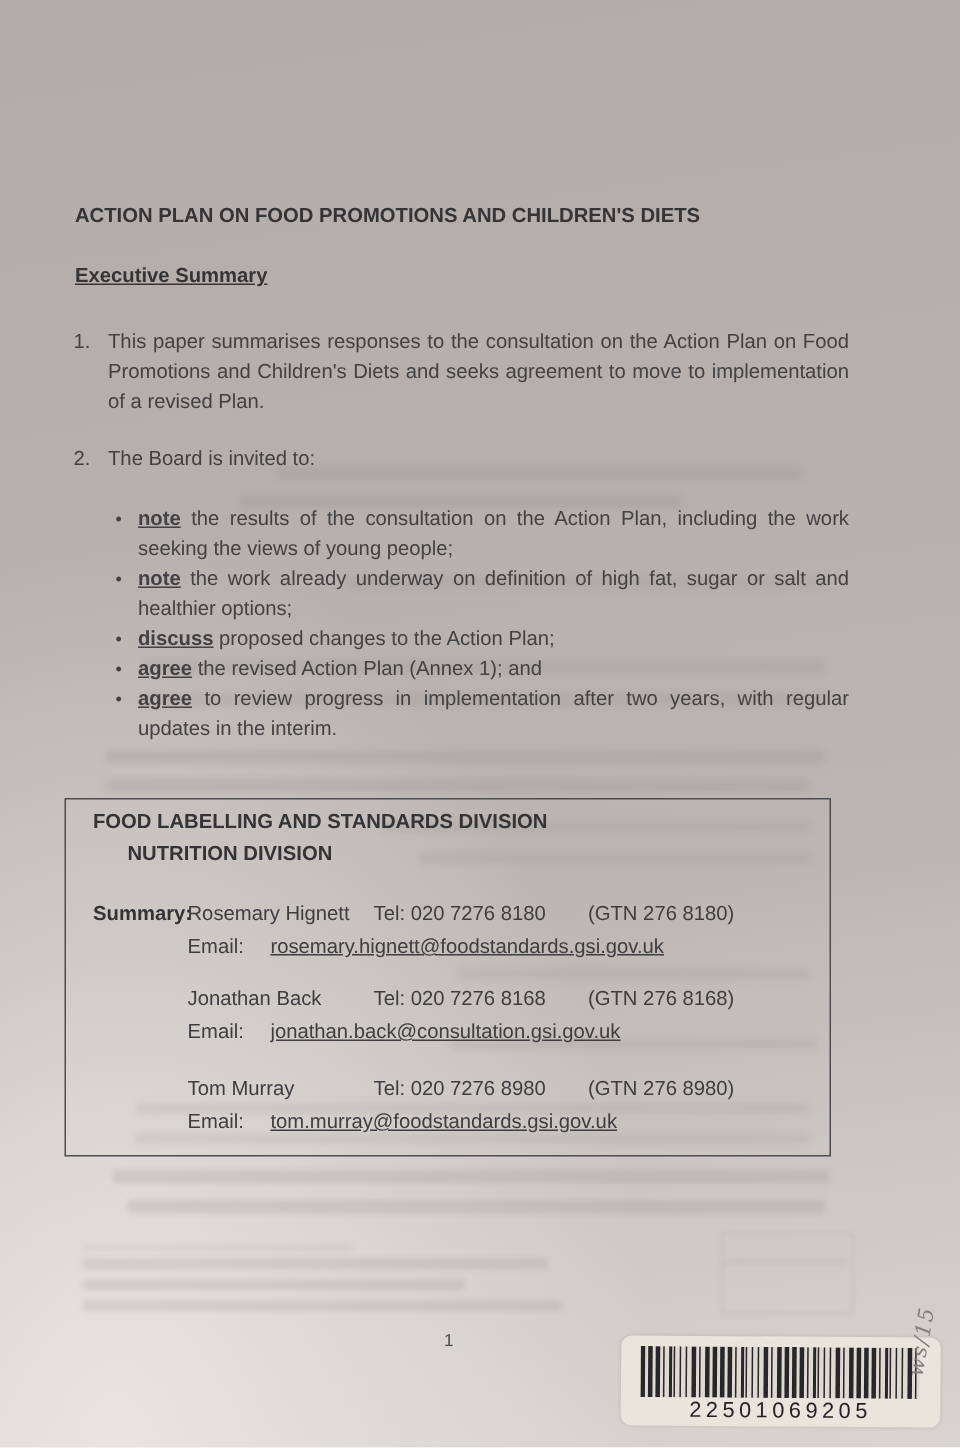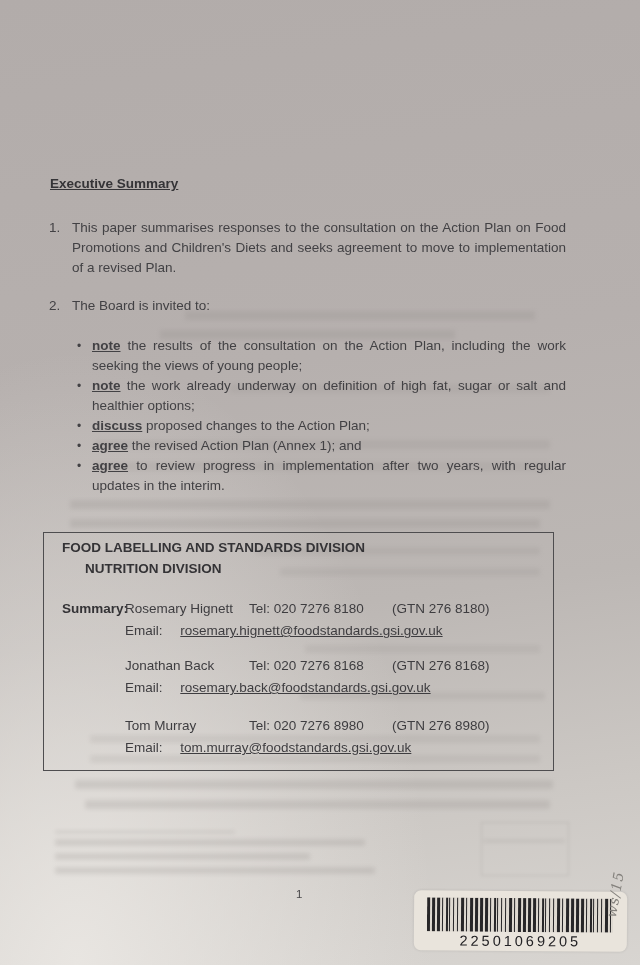--- a/index.html
+++ b/index.html
@@ -100,20 +100,21 @@
   <div class="ghost" style="left:75px;top:780px;width:478px;height:9px;"></div>
   <div class="ghost" style="left:85px;top:800px;width:465px;height:9px;"></div>
   <div class="ghost" style="left:55px;top:831px;width:180px;height:2px;opacity:.3;"></div>
   <div class="ghost" style="left:55px;top:839px;width:310px;height:7px;"></div>
   <div class="ghost" style="left:55px;top:853px;width:255px;height:7px;"></div>
   <div class="ghost" style="left:55px;top:867px;width:320px;height:7px;"></div>
   <div class="ghost-box" style="left:481px;top:822px;width:86px;height:52px;"></div>
   <div class="ghost" style="left:483px;top:840px;width:82px;height:2px;opacity:.3;"></div>
 
 
+  <div class="title">ACTION PLAN ON FOOD PROMOTIONS AND CHILDREN'S DIETS</div>
 
   <div class="exec">Executive Summary</div>
 
   <div class="para p1">
     <span class="num">1.</span>
     <div class="ptext">This paper summarises responses to the consultation on the Action Plan on Food Promotions and Children's Diets and seeks agreement to move to implementation of a revised Plan.</div>
   </div>
 
   <div class="para p2">
     <span class="num">2.</span>
@@ -158,21 +159,21 @@
       <span class="email">rosemary.hignett@foodstandards.gsi.gov.uk</span>
     </div>
 
     <div class="crow r2">
       <span class="cname">Jonathan Back</span>
       <span class="ctel">Tel: 020 7276 8168</span>
       <span class="cgtn">(GTN 276 8168)</span>
     </div>
     <div class="erow e2">
       <span>Email:</span>
-      <span class="email">rosemary.back@foodstandards.gsi.gov.uk</span>
+      <span class="email">jonathan.back@consultation.gsi.gov.uk</span>
     </div>
 
     <div class="crow r3">
       <span class="cname">Tom Murray</span>
       <span class="ctel">Tel: 020 7276 8980</span>
       <span class="cgtn">(GTN 276 8980)</span>
     </div>
     <div class="erow e3">
       <span>Email:</span>
       <span class="email">tom.murray@foodstandards.gsi.gov.uk</span>

